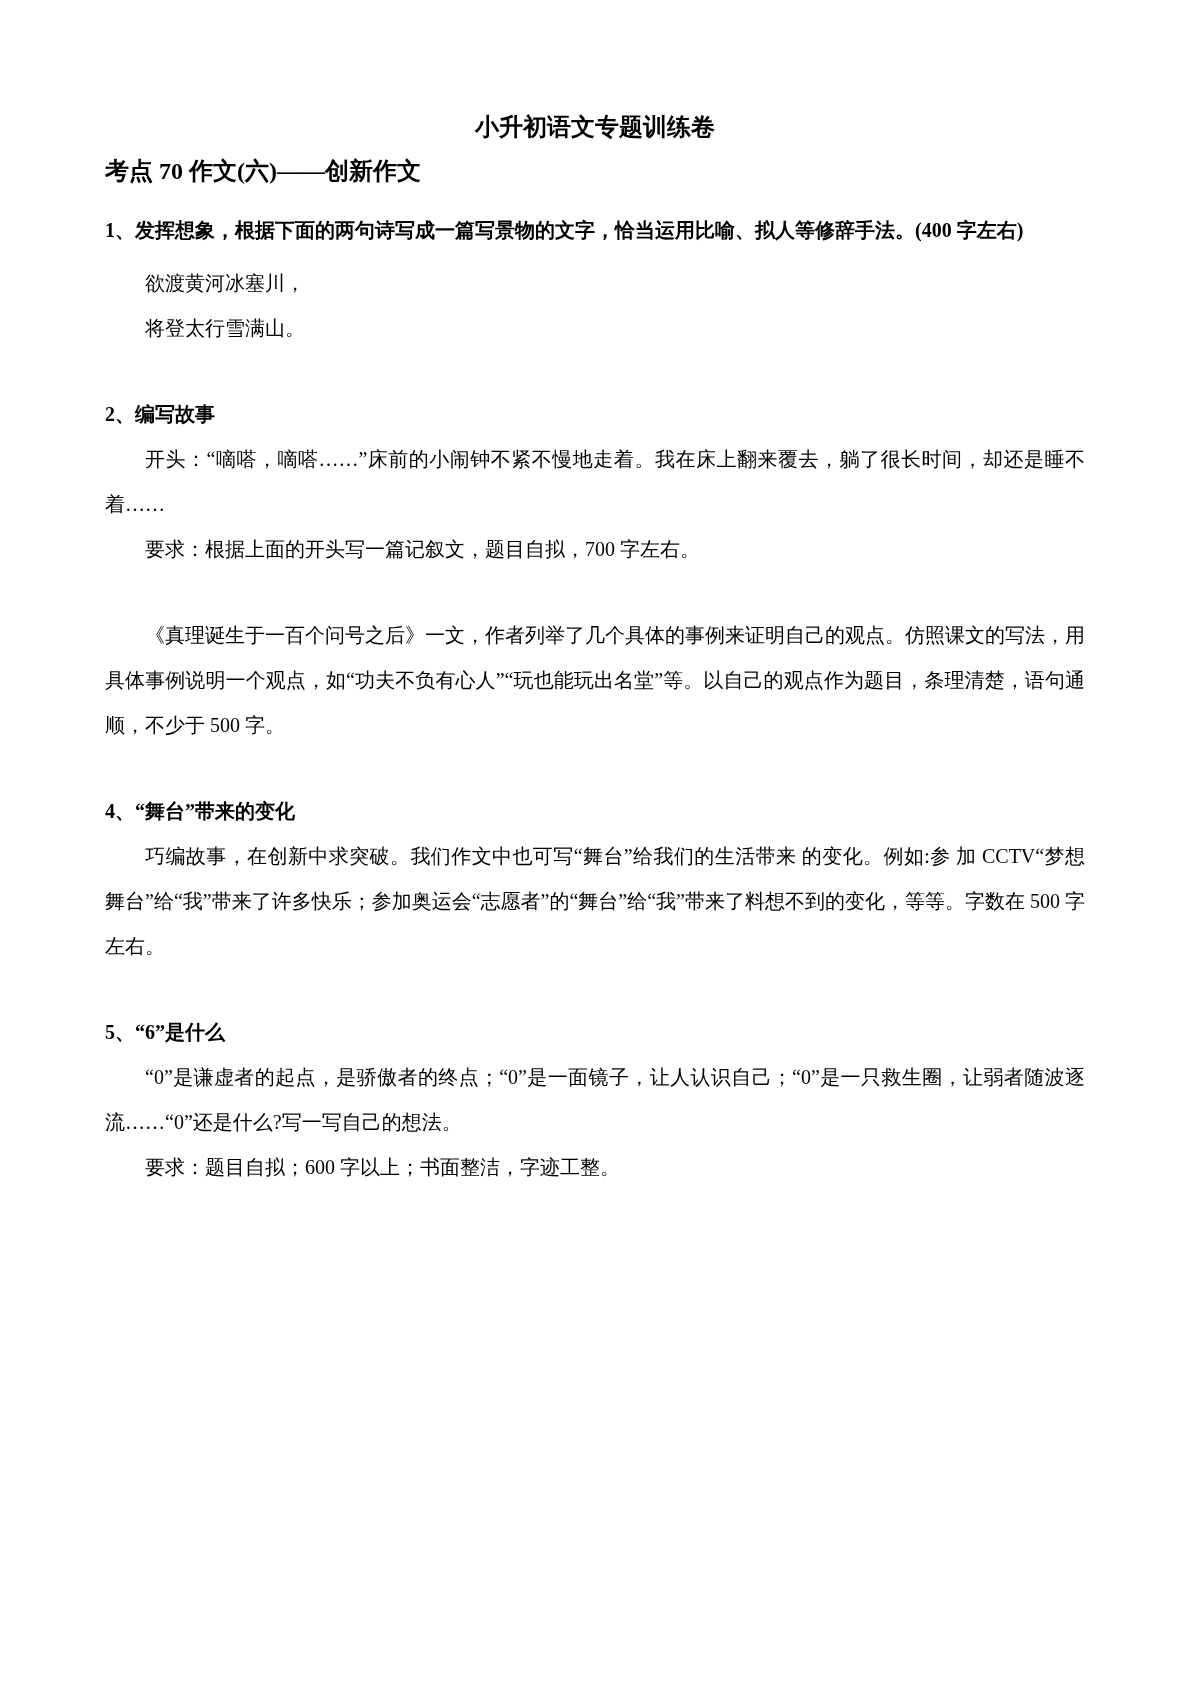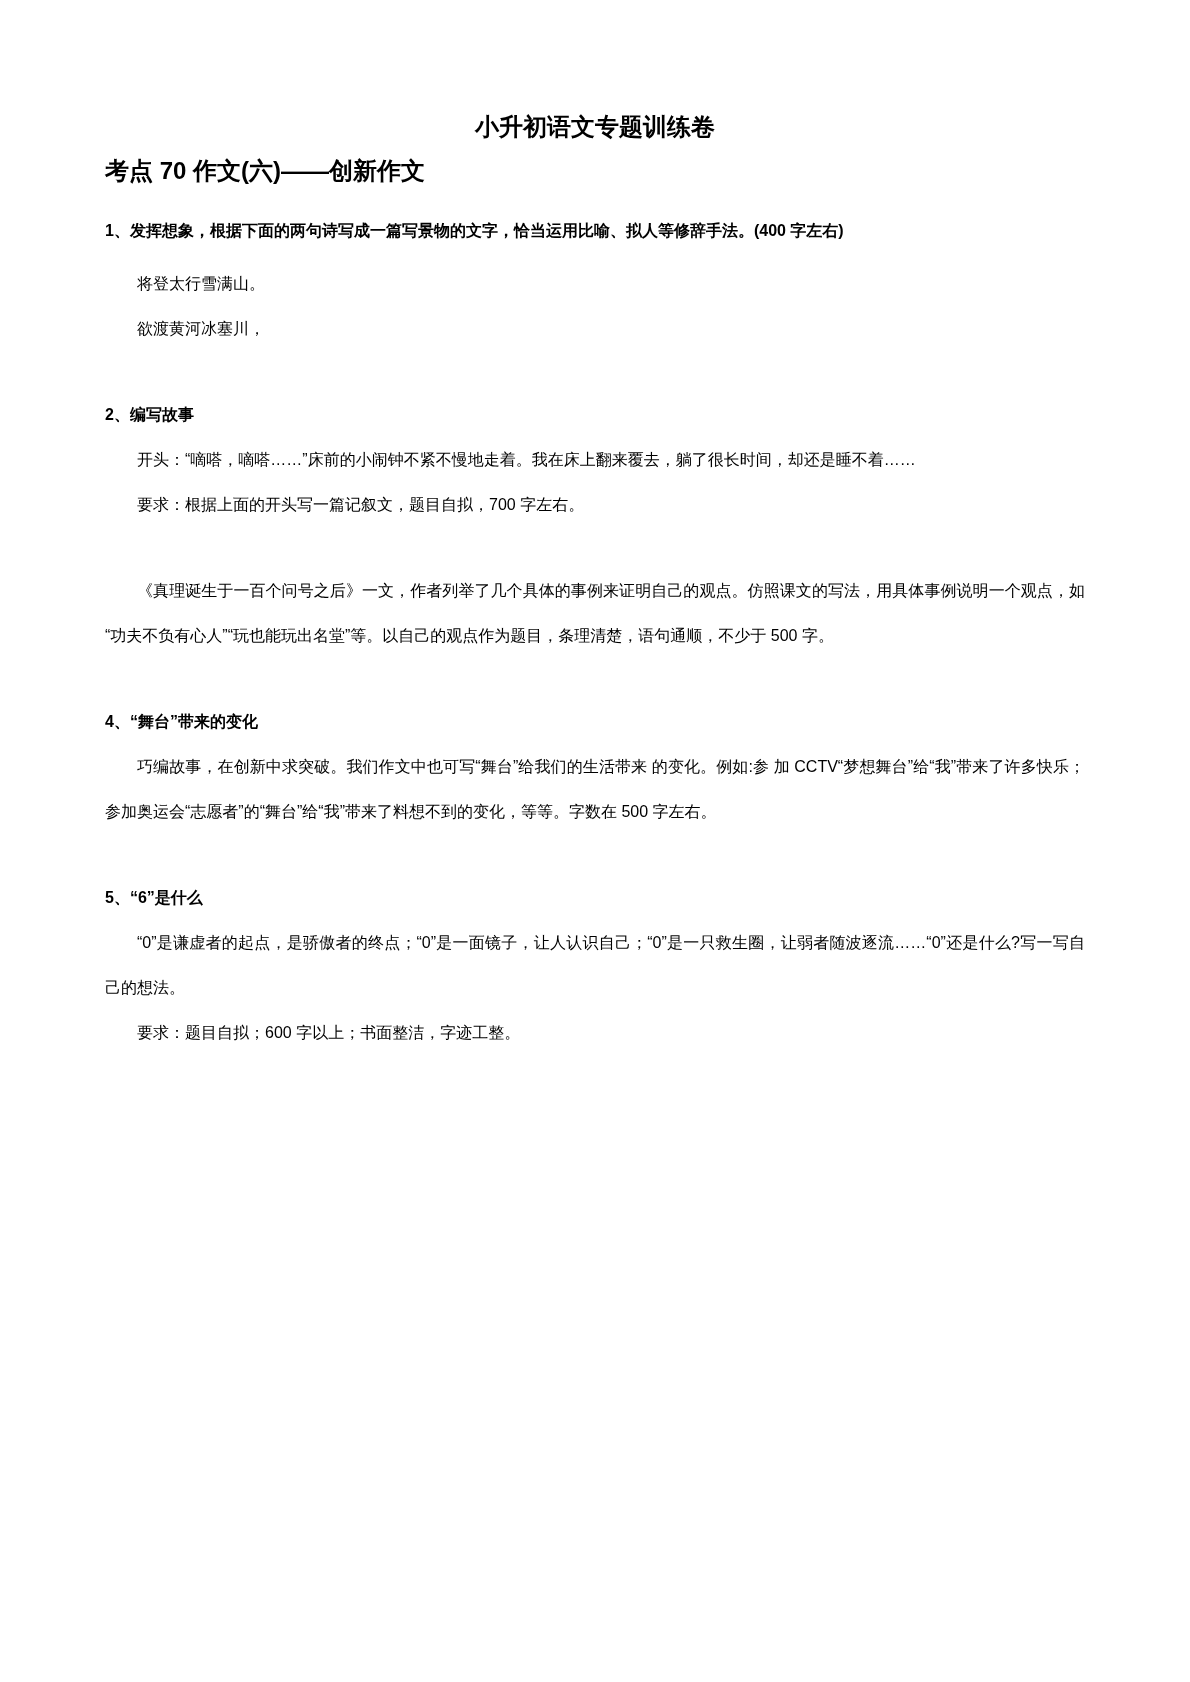--- a/index.html
+++ b/index.html
@@ -7,21 +7,21 @@
     padding: 0;
     background: #ffffff;
   }
   .page {
     position: relative;
     width: 1190px;
     height: 1484px;
     margin: 0 auto;
     background: #ffffff;
     color: #000000;
-    font-family: Liberation Sans, sans-serif;
+    font-family: Liberation Serif, serif;
     overflow: hidden;
   }
   .content {
     padding: 112px 105px 0 105px;
   }
   .doc-title {
     margin: 0 0 14px 0;
     font-size: 24px;
     line-height: 30px;
     font-weight: bold;
@@ -35,21 +35,21 @@
     text-align: left;
   }
   .q {
     margin-top: 41px;
   }
   .q.first {
     margin-top: 0;
   }
   p {
     margin: 0;
-    font-size: 16px;
+    font-size: 20px;
     line-height: 45px;
     text-align: justify;
   }
   p.heading {
     font-weight: bold;
     text-indent: 0;
   }
   p.body {
     text-indent: 2em;
   }
@@ -76,22 +76,22 @@
 
 <div class="page">
   <div class="content">
 
     <h1 class="doc-title">小升初语文专题训练卷</h1>
     <h2 class="doc-subtitle">考点 70 作文(六)——创新作文</h2>
 
     <section class="q first">
       <p class="heading">1、发挥想象，根据下面的两句诗写成一篇写景物的文字，恰当运用比喻、拟人等修辞手法。(400 字左右)</p>
       <div class="poem-block">
+        <p class="poem">欲渡黄河冰塞川，</p>
         <p class="poem">将登太行雪满山。</p>
-        <p class="poem">欲渡黄河冰塞川，</p>
       </div>
     </section>
 
     <section class="q">
       <p class="heading">2、编写故事</p>
       <p class="body">开头：“嘀嗒，嘀嗒……”床前的小闹钟不紧不慢地走着。我在床上翻来覆去，躺了很长时间，却还是睡不着……</p>
       <p class="body">要求：根据上面的开头写一篇记叙文，题目自拟，700 字左右。</p>
     </section>
 
     <section class="q">

